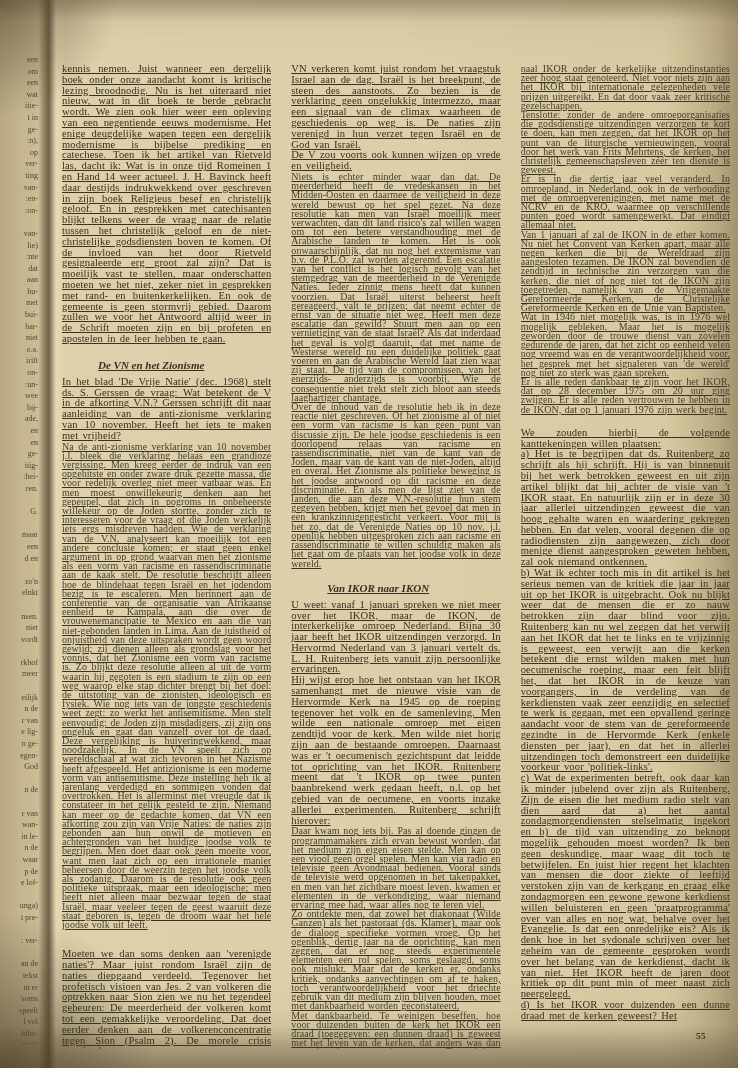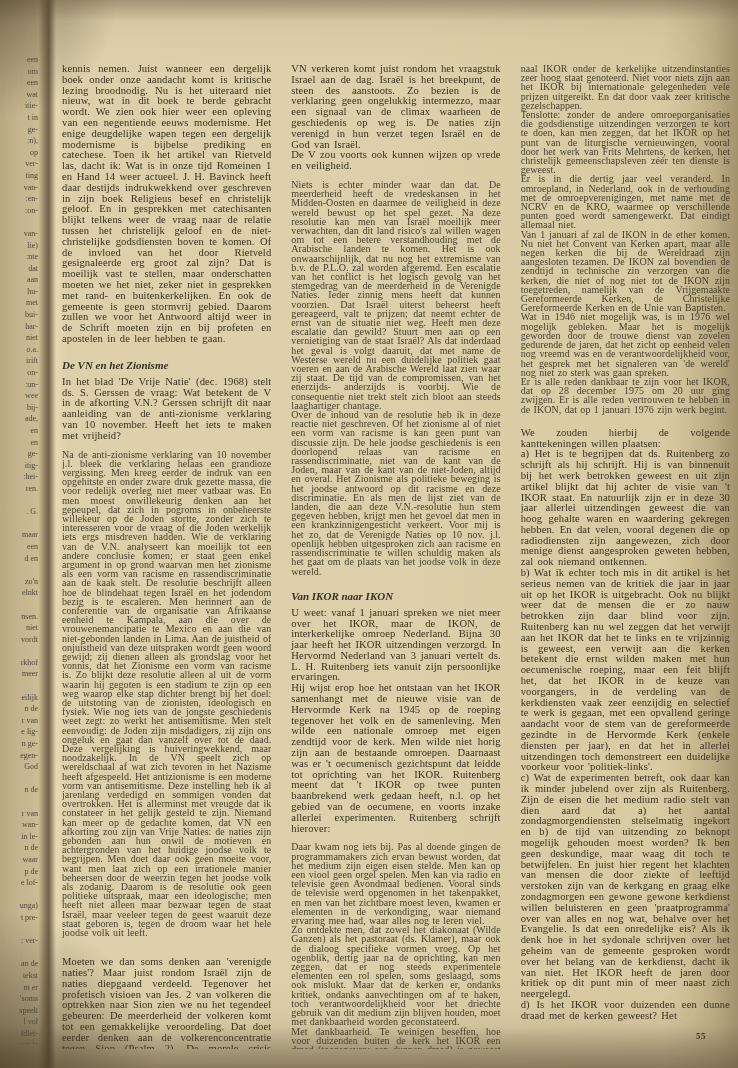--- a/index.html
+++ b/index.html
@@ -20,40 +20,40 @@
   
   #prev-page-strip{
     position:absolute;left:0;top:54px;width:41px;height:990px;
     text-align:right;padding-right:3px;box-sizing:border-box;
     font-size:8px;line-height:11.6px;color:#50493a;
     white-space:pre-line;overflow:hidden;
   }
   
   #columns{
     position:absolute;left:62px;top:64px;width:668px;height:985px;
-    display:flex;gap:20px;
+    display:flex;gap:20px;text-decoration:underline;
   }
   .col{flex:1 1 0;min-width:0;overflow:hidden;}
   .blk{white-space:pre-line;text-align:justify;}
   .body-lg{
     font-size:10.6px;line-height:10.8px;letter-spacing:.1px;word-spacing:1.5px;
     color:#38311f;
   }
   .body-sm{
     font-size:10px;line-height:9.2px;letter-spacing:.05px;word-spacing:.8px;
     color:#46402f;
   }
   .heading{
     font-size:11px;line-height:12px;font-style:italic;font-weight:bold;
     color:#38311f;text-align:left;
   }
-  .mt-sm{margin-top:8px;}
+  .mt-sm{margin-top:0;}
   .mt-md{margin-top:14px;}
   .mt-lg{margin-top:20px;}
-  .mb-xs{margin-bottom:6px;}
+  .mb-xs{margin-bottom:6px;margin-left:36px;}
   #page-number{
     position:absolute;right:32px;top:1031px;
     font-size:9px;font-weight:bold;color:#3a3325;letter-spacing:.5px;
   }
   
   #vignette{
     position:absolute;inset:0;pointer-events:none;
     box-shadow:inset 0 0 60px rgba(88,72,45,.18), inset -18px -26px 60px rgba(88,72,45,.22);
   }
 </style>

